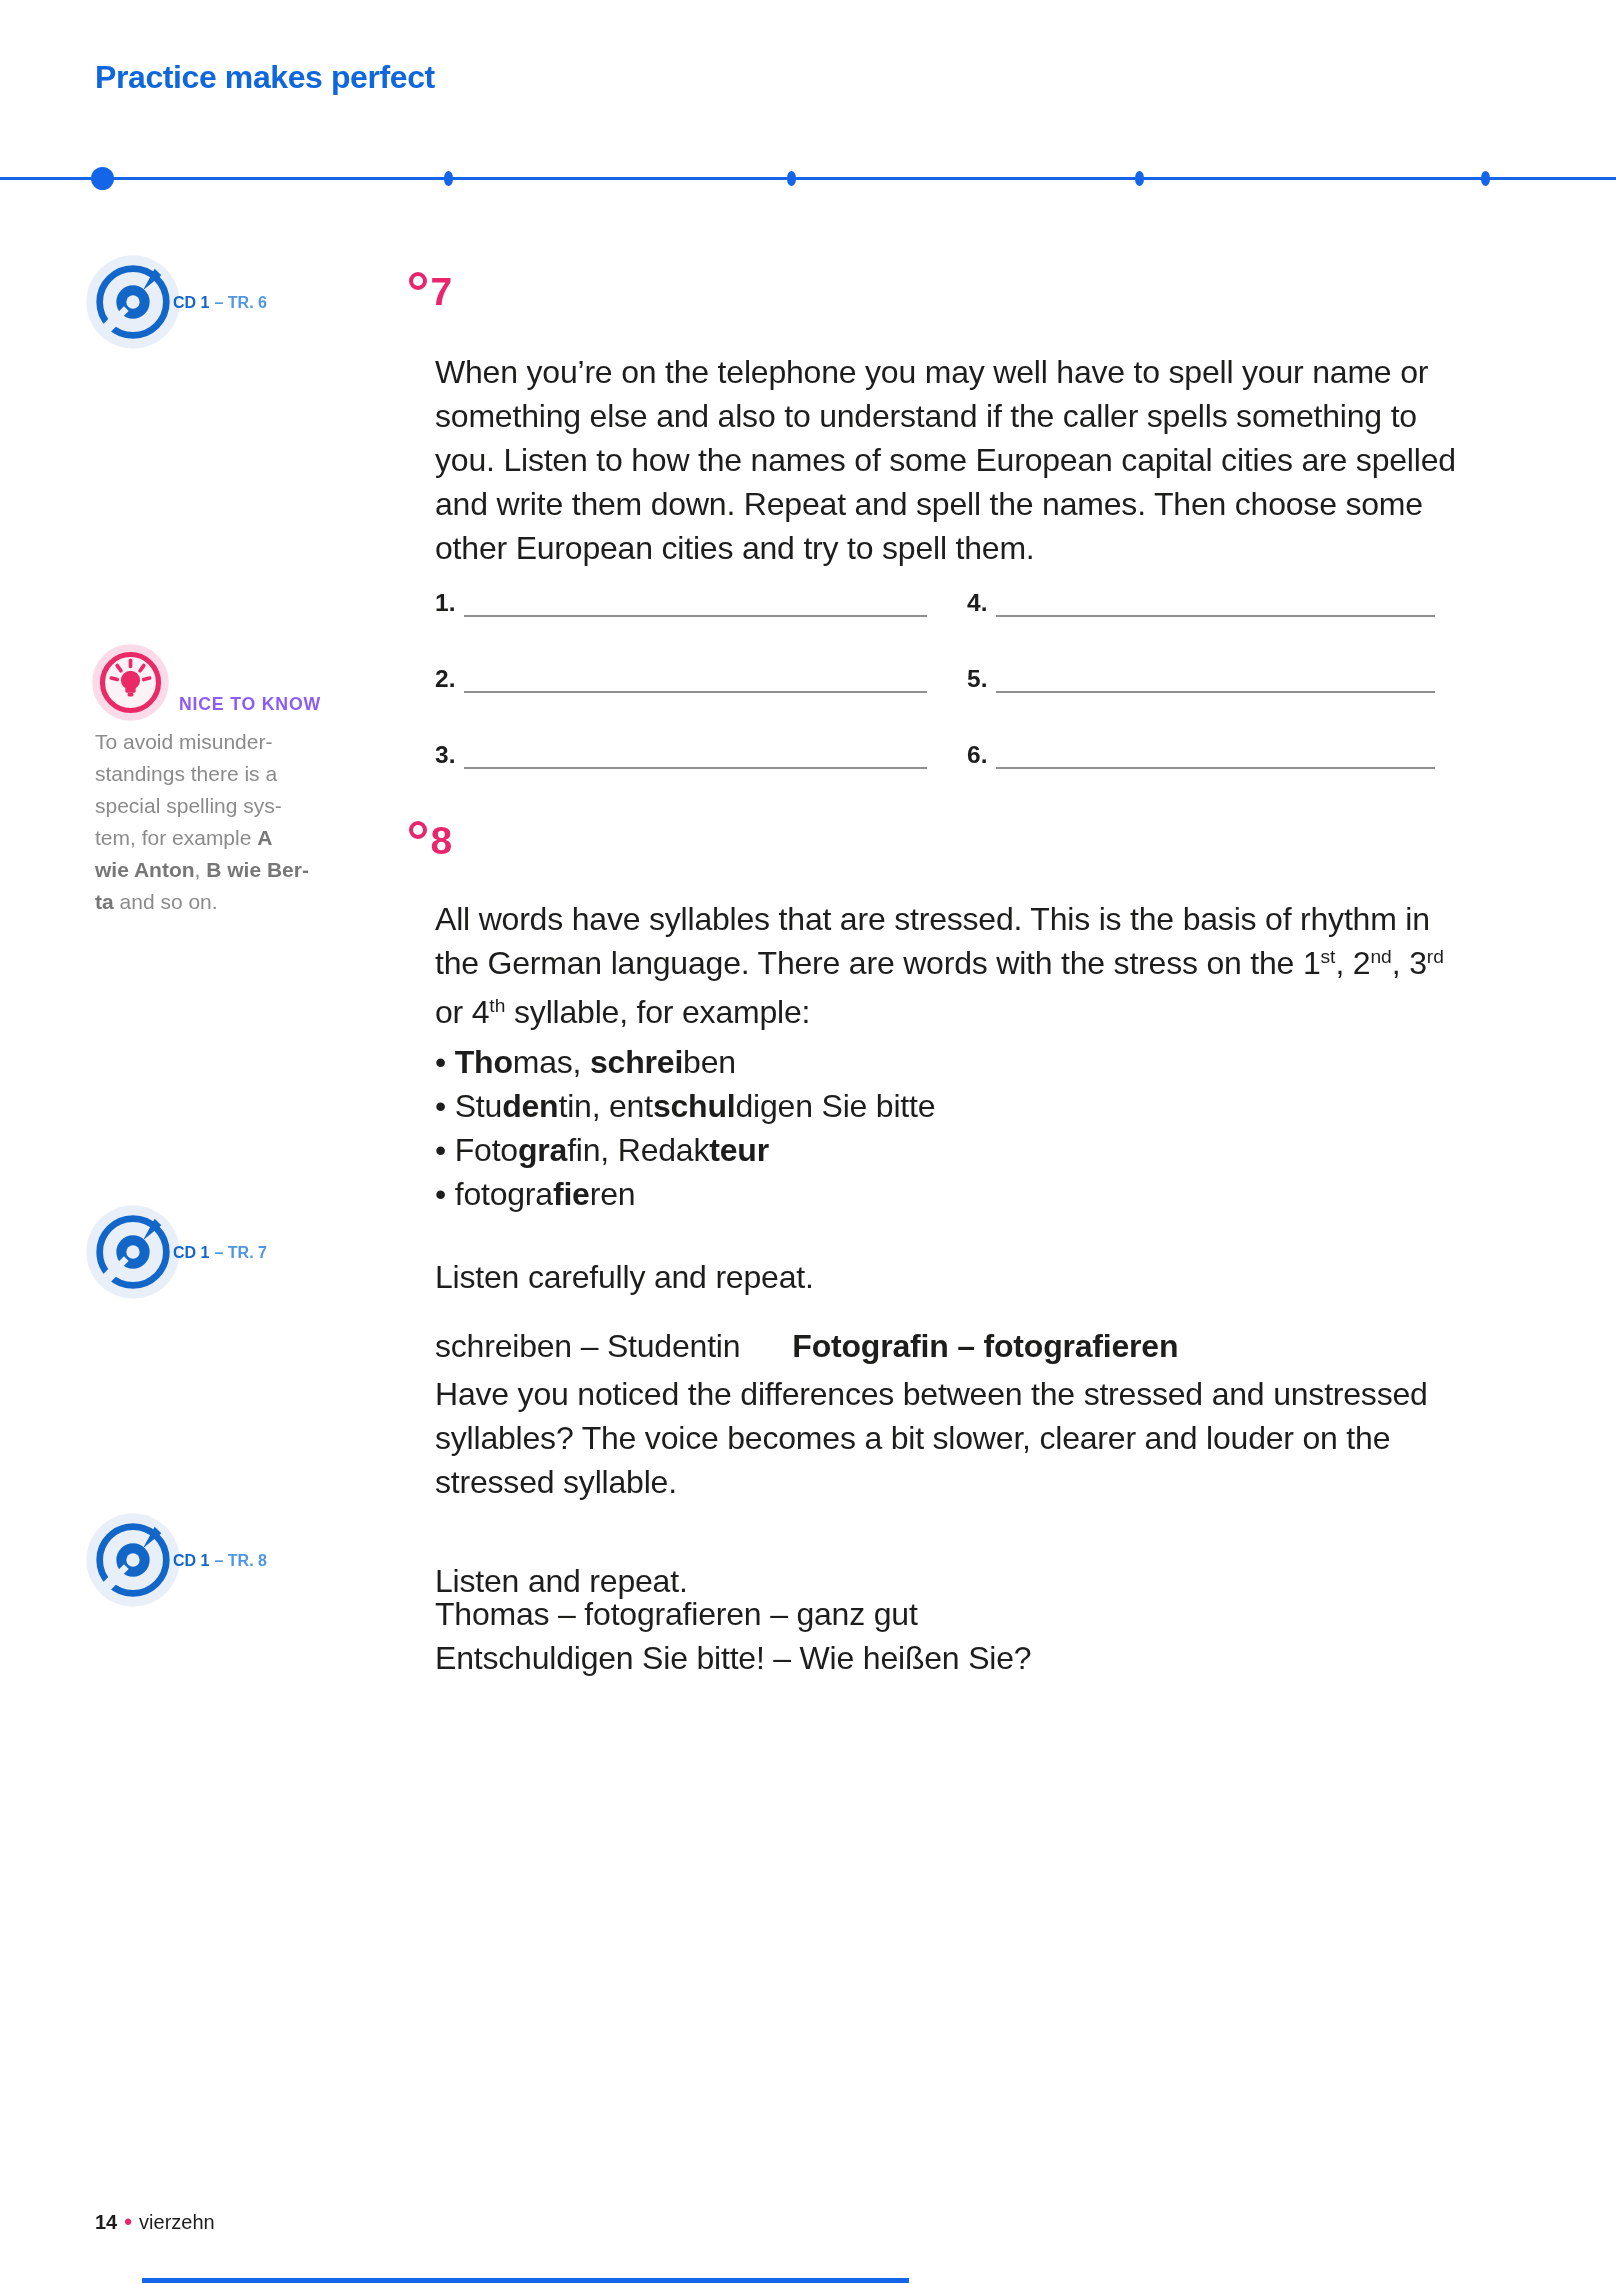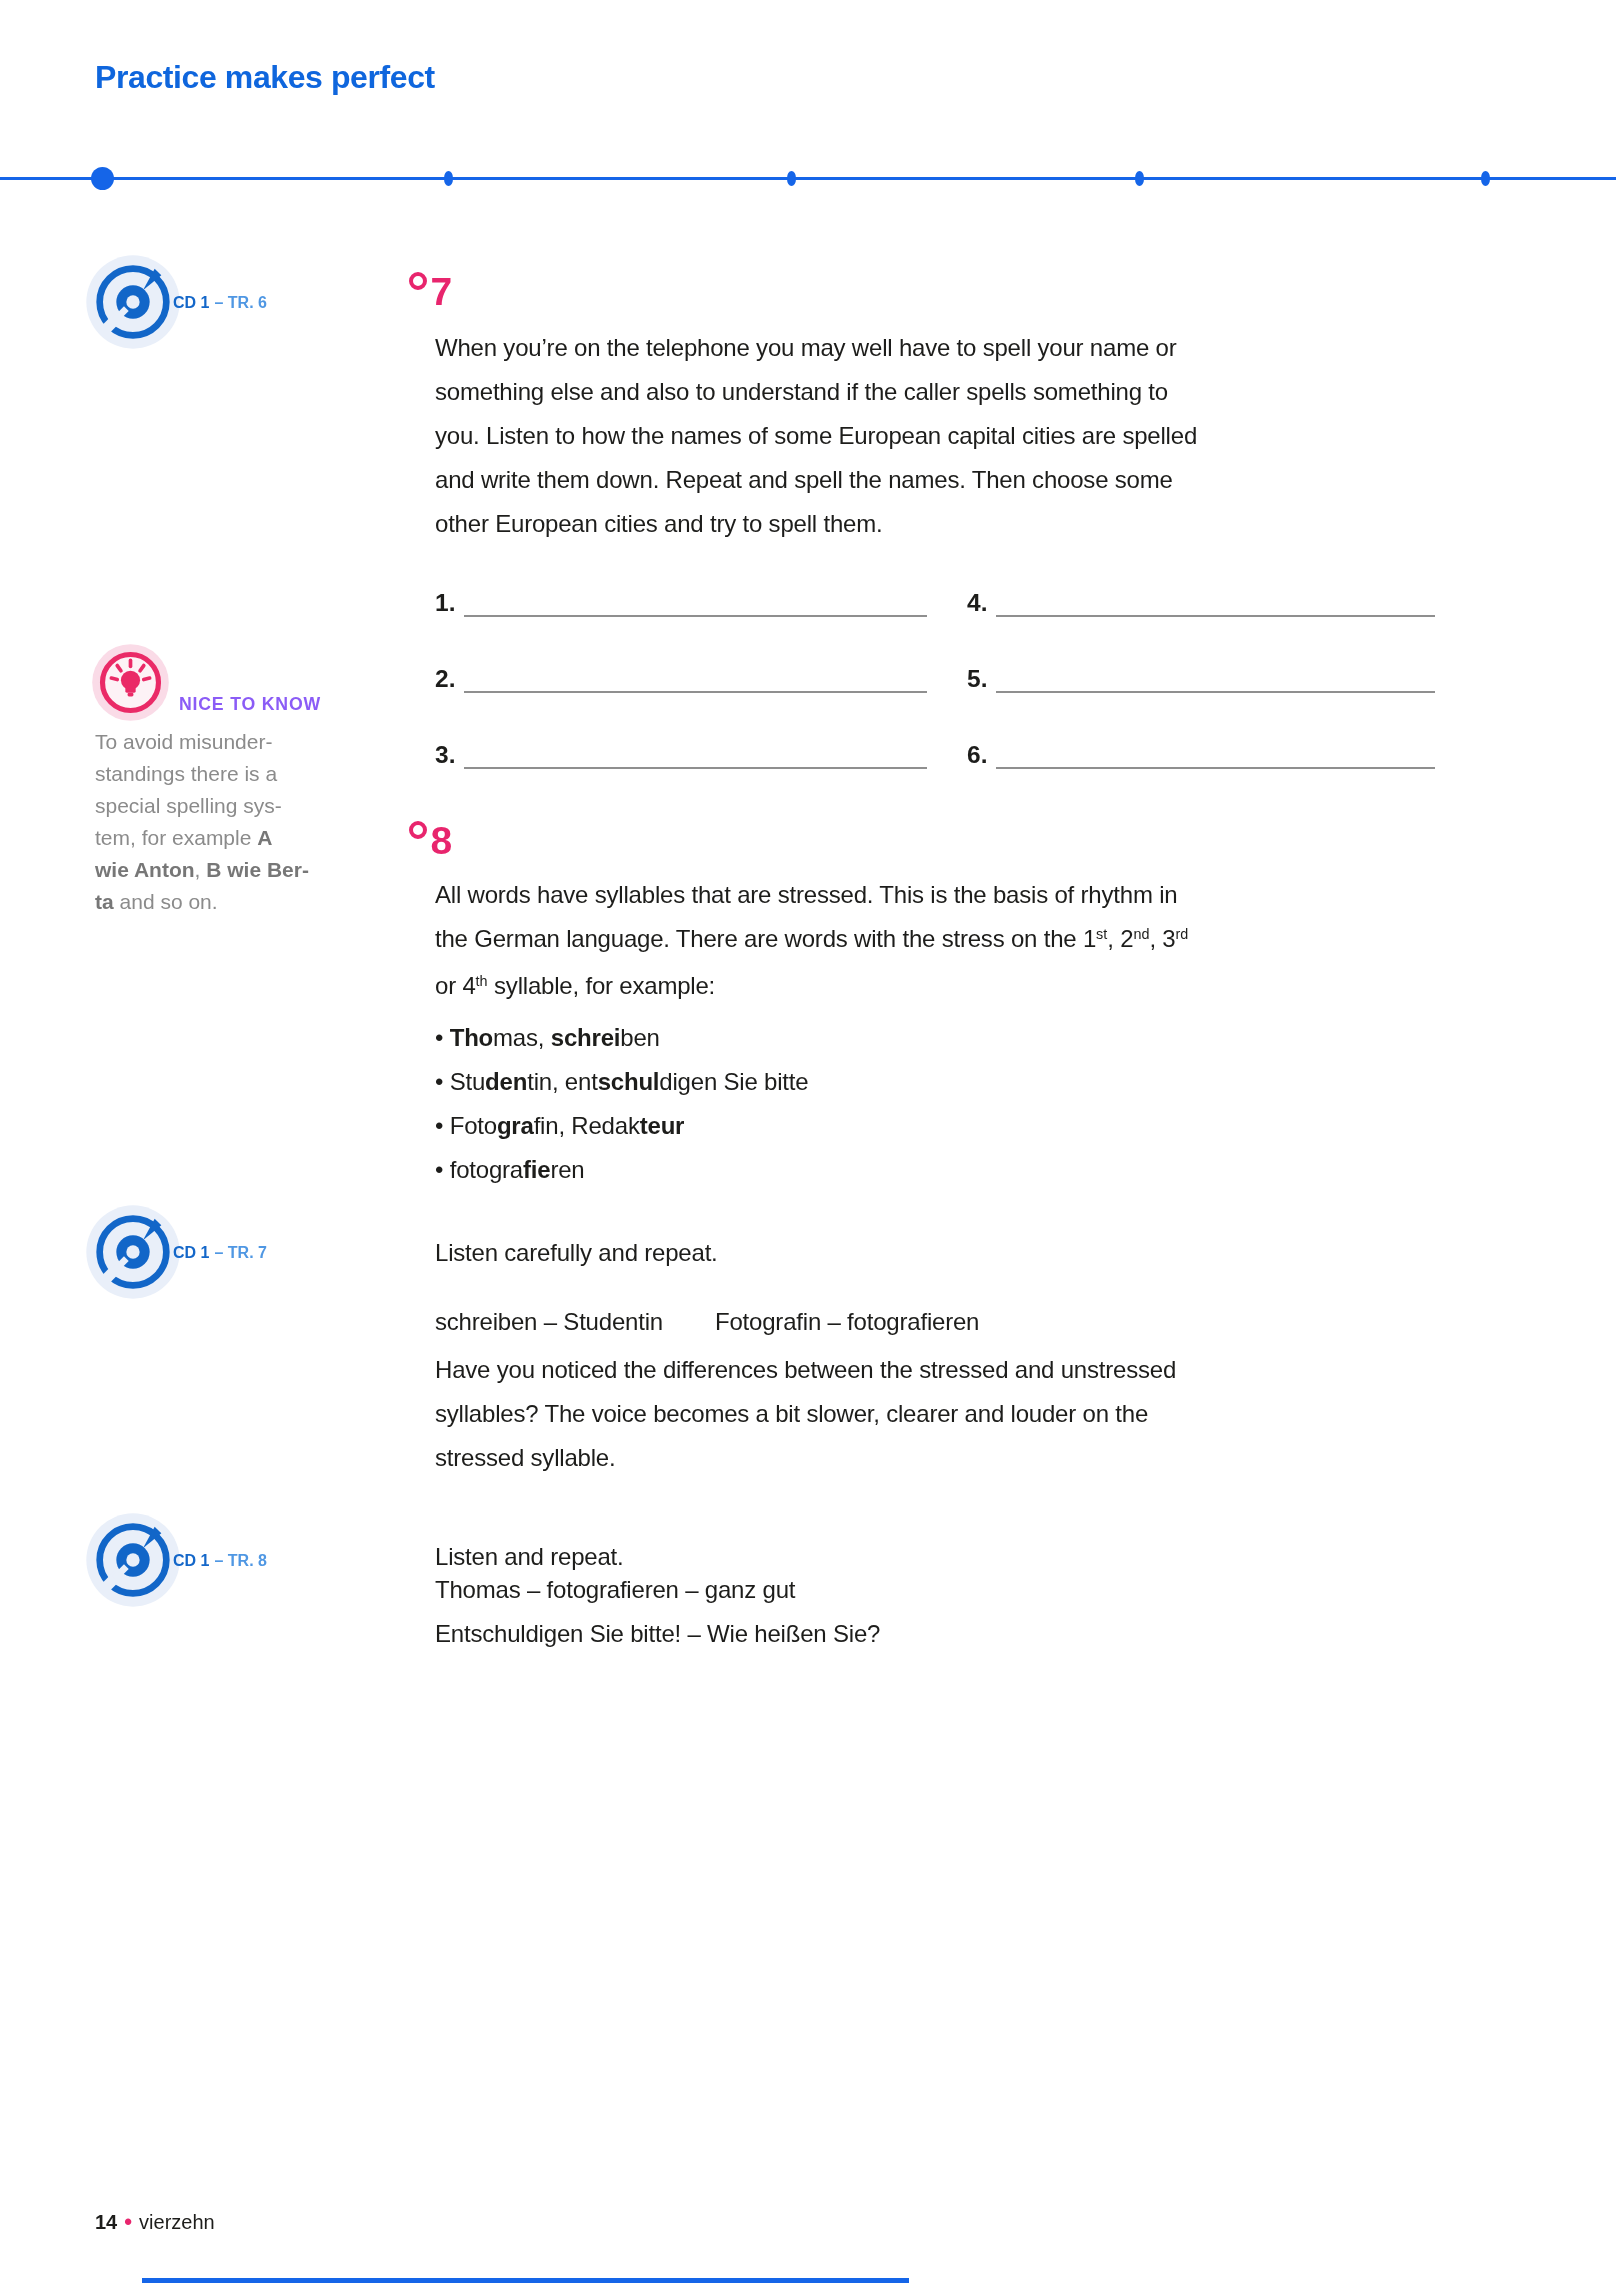--- a/index.html
+++ b/index.html
@@ -27,34 +27,34 @@
   
   .audio-marker{width:279px;}
   .audio-label{position:absolute;left:90px;top:42px;white-space:nowrap;font-size:16px;font-weight:bold;}
   .audio-label .cdpart{color:#1467c9;}
   .audio-label .trpart{color:#4f97e3;margin-left:5px;}
   
   .ex-marker{white-space:nowrap;}
   .ex-ring{display:inline-block;width:10px;height:10px;border:4.2px solid #e8256d;border-radius:50%;vertical-align:15px;}
   .ex-num{display:inline-block;margin-left:3.4px;color:#e8256d;font-size:39px;font-weight:bold;line-height:1;}
   
-  .para{font-size:24px;line-height:44px;letter-spacing:-0.2px;width:1022px;}
+  .para{font-size:32px;line-height:44px;letter-spacing:-0.2px;width:1022px;margin-top:24px;}
   .para div{white-space:nowrap;}
   .b{font-weight:bold;}
   sup{font-size:0.6em;vertical-align:baseline;position:relative;top:-0.55em;letter-spacing:0;}
   
   .blank-row{height:27px;white-space:nowrap;}
   .blank-num{display:inline-block;font-weight:bold;font-size:24.5px;vertical-align:bottom;}
   .blank-line{display:inline-block;border-bottom:2.5px solid #8f8f8f;height:23.6px;vertical-align:bottom;margin-left:8.4px;}
   
   .ntk-label{left:179px;top:694px;color:#8b5cf6;font-size:17.7px;font-weight:bold;letter-spacing:0.8px;white-space:nowrap;}
   .sidebar-text{left:95px;top:726px;width:253px;color:#8b8b8b;font-size:21px;line-height:32px;}
   .sidebar-text .b{color:#777777;}
   
-  .pairs span.gap{margin-left:52px;}
+  .pairs span.gap{margin-left:52px;font-weight:bold;}
   
   .footer{left:95px;top:2209px;font-size:20px;white-space:nowrap;}
   .footer .pgnum{font-weight:bold;color:#1d1d1b;}
   .footer .pgdot{color:#e8256d;font-size:23.6px;margin:0 6.8px;vertical-align:-0.8px;}
   .footer .pgword{color:#1d1d1b;}
   .bottom-rule{left:142px;top:2278px;width:767px;height:5px;background:#1565e8;}
 </style>
 </head>
 <body>
 

